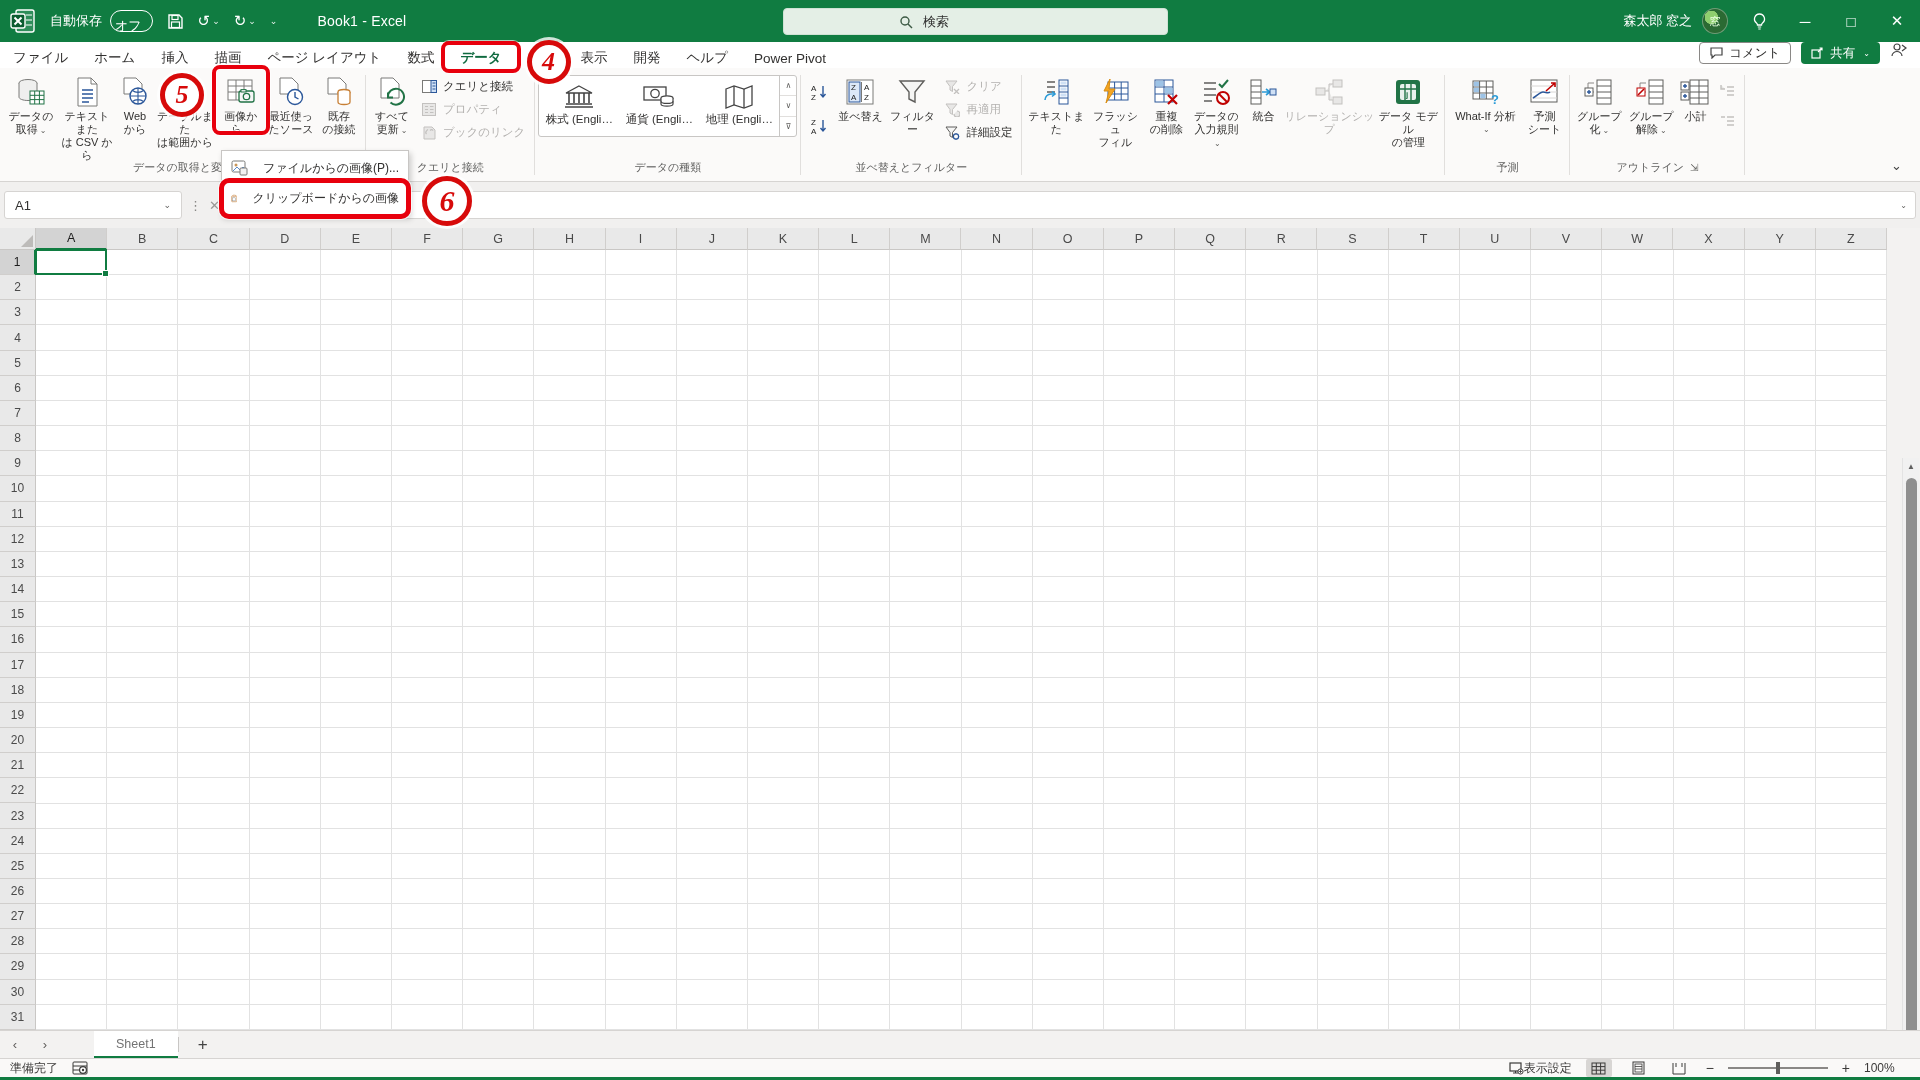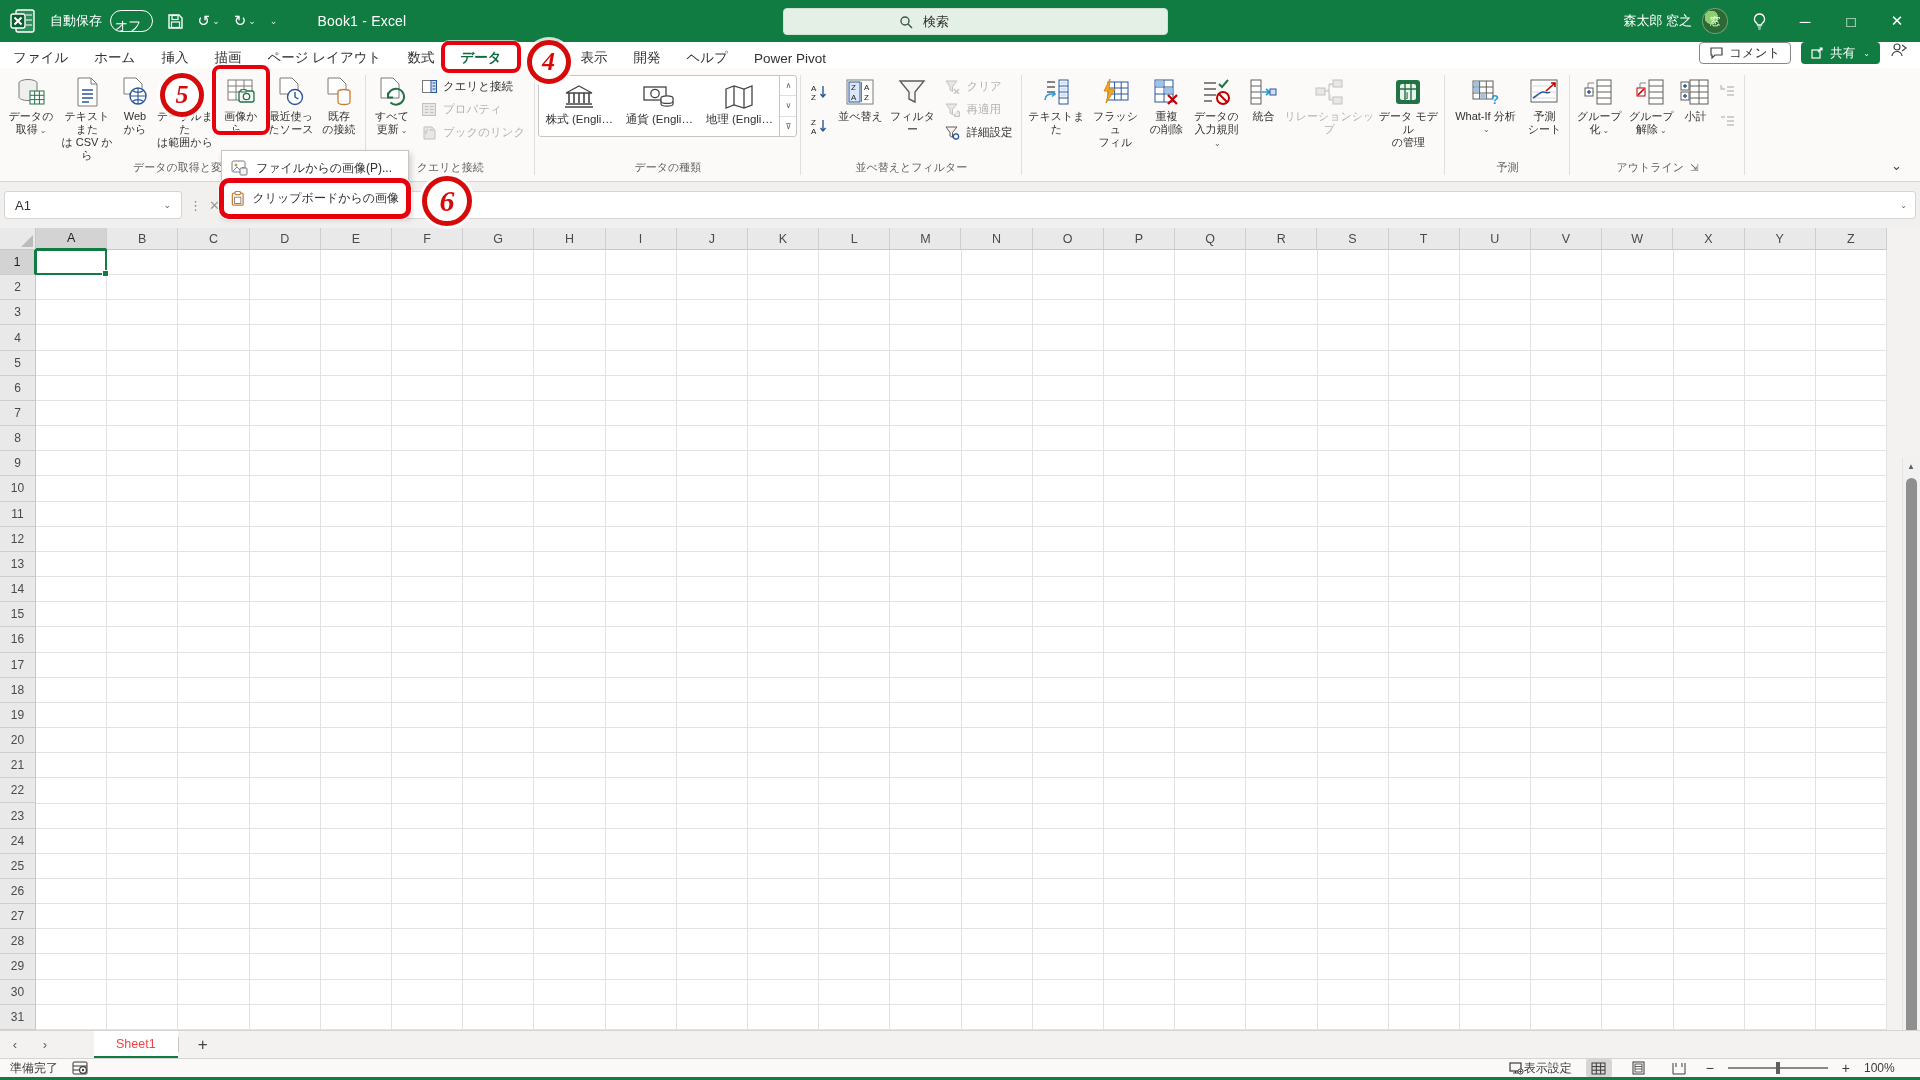--- a/index.html
+++ b/index.html
@@ -80,21 +80,21 @@
   .hlbox { position:absolute; border:4px solid #E8000D; border-radius:8px; pointer-events:none;
     box-shadow:0 0 0 1px #ffffffaa, inset 0 0 0 1px #ffffffaa; z-index:60; }
   .badge { position:absolute; width:44px; height:44px; border-radius:50%; background:#fff;
     border:5px solid #D70A0A; color:#D70A0A; display:flex; align-items:center; justify-content:center;
     font:bold italic 26px "Liberation Serif","DejaVu Serif",serif;
     box-shadow:0 0 0 3px #ffffffcc; z-index:70; pointer-events:none; }
 
   
   #pic-menu { position:absolute; left:5px; top:79px; width:188px; background:#fff;
     border:1px solid #C8C6C4; box-shadow:2px 3px 6px #00000033; z-index:50; padding:2px 0; }
-  .menu-item { display:flex; align-items:center; gap:8px; height:30px; padding:0 9px;
+  .menu-item { display:flex; align-items:center; gap:15px; height:30px; padding:0 9px;
     font-size:12px; white-space:nowrap; position:relative; }
 
   
   #fxbar { position:absolute; left:0; top:182px; width:1920px; height:46px; background:#F1F0EF;
     display:flex; align-items:center; padding:0 4px; }
   #namebox { width:178px; height:28px; background:#fff; border:1px solid #D6D4D2;
     border-radius:3px; display:flex; align-items:center; padding:0 10px; font-size:13px; }
   #namebox .ch { margin-left:auto; font-size:9px; }
   .fx-dots { color:#8a8886; padding:0 7px; font-size:13px; }
   .fx-syms { display:flex; gap:10px; color:#9a9896; font-size:13px; width:70px; }
@@ -133,21 +133,21 @@
   #vscroll .up { height:17px; display:flex; align-items:center; justify-content:center;
     font-size:8px; color:#606060; }
   #vscroll .vthumb { position:absolute; left:3px; top:20px; width:11px; height:776px;
     background:#8f8f8f; border-radius:6px; }
 
   
   #sheetbar { position:absolute; left:0; top:1030px; width:1920px; height:28px; background:#F3F2F1;
     border-top:1px solid #D6D4D2; display:flex; align-items:stretch; font-size:12.5px; }
   .nav-ar { width:30px; display:flex; align-items:center; justify-content:center; color:#605E5C; font-size:13px;}
   .sheet-tab { margin-left:34px; background:#fff; padding:0 22px; display:flex; align-items:center;
-    border-bottom:2.5px solid #107C41; color:#ef4444; }
+    border-bottom:2.5px solid #107C41; color:#737373; }
   .tab-sep { width:1px; background:#C8C6C4; margin:6px 0; }
   .add-sheet { width:48px; display:flex; align-items:center; justify-content:center;
     font-size:17px; color:#444; }
 
   
   #statusbar { position:absolute; left:0; top:1058px; width:1920px; height:22px; background:#FAF9F8;
     border-top:1px solid #D6D4D2; border-bottom:3px solid #107C41;
     display:flex; align-items:center; font-size:12px; color:#3b3a39; }
   #statusbar .mode { padding:0 14px 0 10px; }
   .sb-right { margin-left:auto; display:flex; align-items:center; gap:14px; padding-right:14px; }

